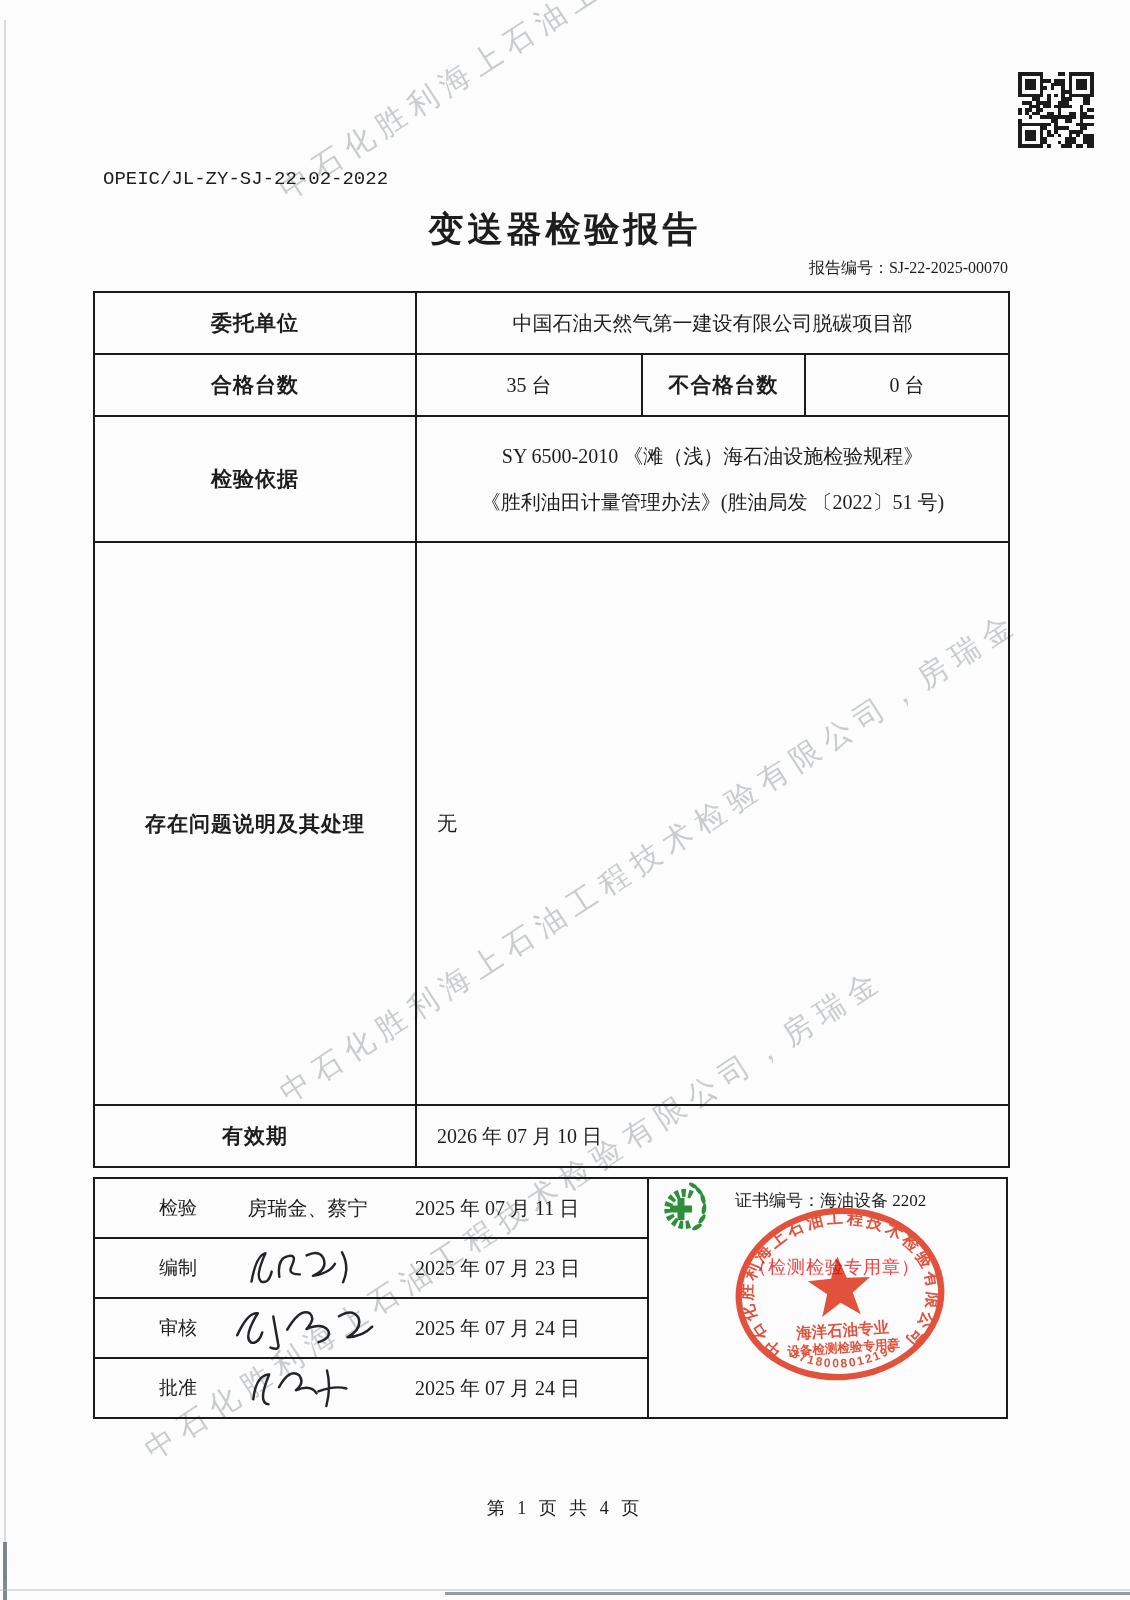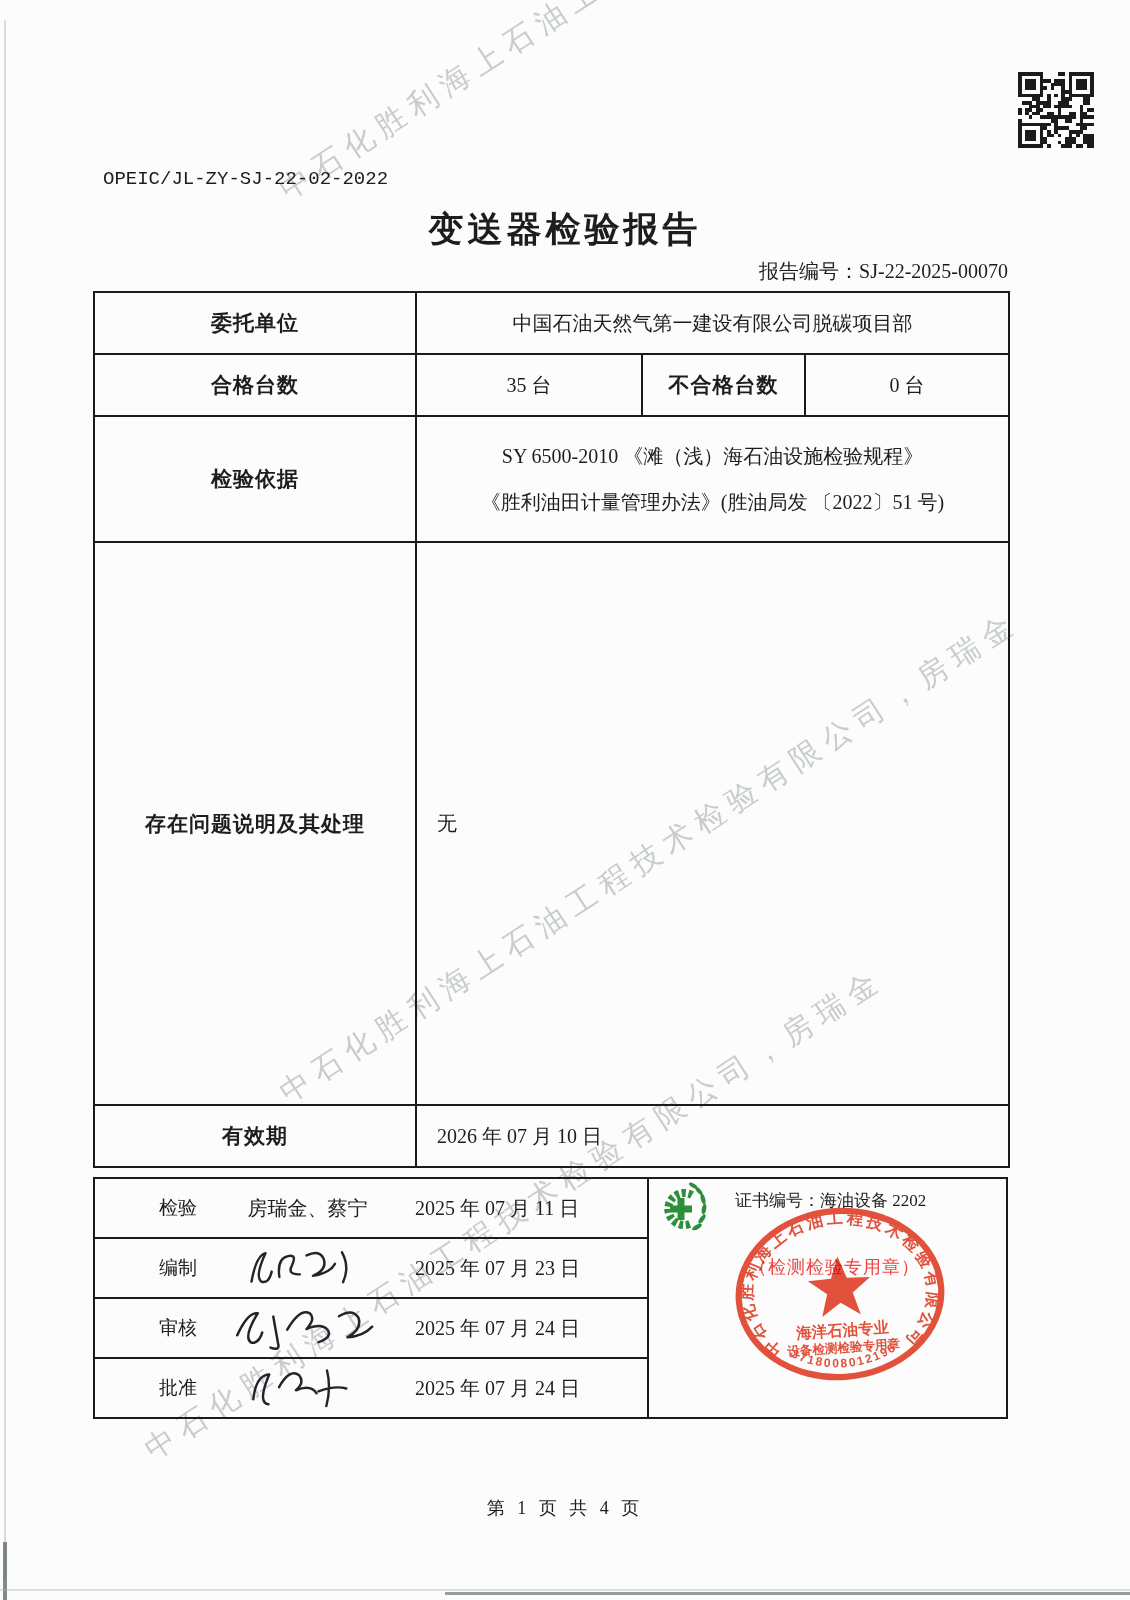--- a/index.html
+++ b/index.html
@@ -10,21 +10,21 @@
       color:rgba(128,138,146,.42);transform:rotate(-33deg);transform-origin:0 50%;
       pointer-events:none;}
   .wm-a{left:283px;top:172px;}
   .wm-b{left:283px;top:1075px;}
   .wm-c{left:148px;top:1432px;}
   
   .doccode{position:absolute;left:103px;top:168px;font-family:"Liberation Mono",monospace;
            font-size:19px;}
   .title{position:absolute;left:0;right:0;top:206px;margin:0;text-align:center;
          font-size:35px;font-weight:700;letter-spacing:4px;}
-  .repno{position:absolute;right:122px;top:258px;font-size:20px;}
+  .repno{position:absolute;right:122px;top:258px;font-size:16px;}
   
   .qr{position:absolute;left:1018px;top:72px;width:76px;height:76px;shape-rendering:crispEdges;}
   
   table.main{position:absolute;left:93px;top:291px;width:915px;border-collapse:collapse;
              table-layout:fixed;}
   table.main td{border:2px solid #1b1b1b;text-align:center;vertical-align:middle;
                 font-size:20px;padding:16px;}
   table.main .lbl{font-family:"Liberation Sans",sans-serif;font-weight:700;font-size:21px;
                   letter-spacing:1px;}
   .basis-line{line-height:46px;}

